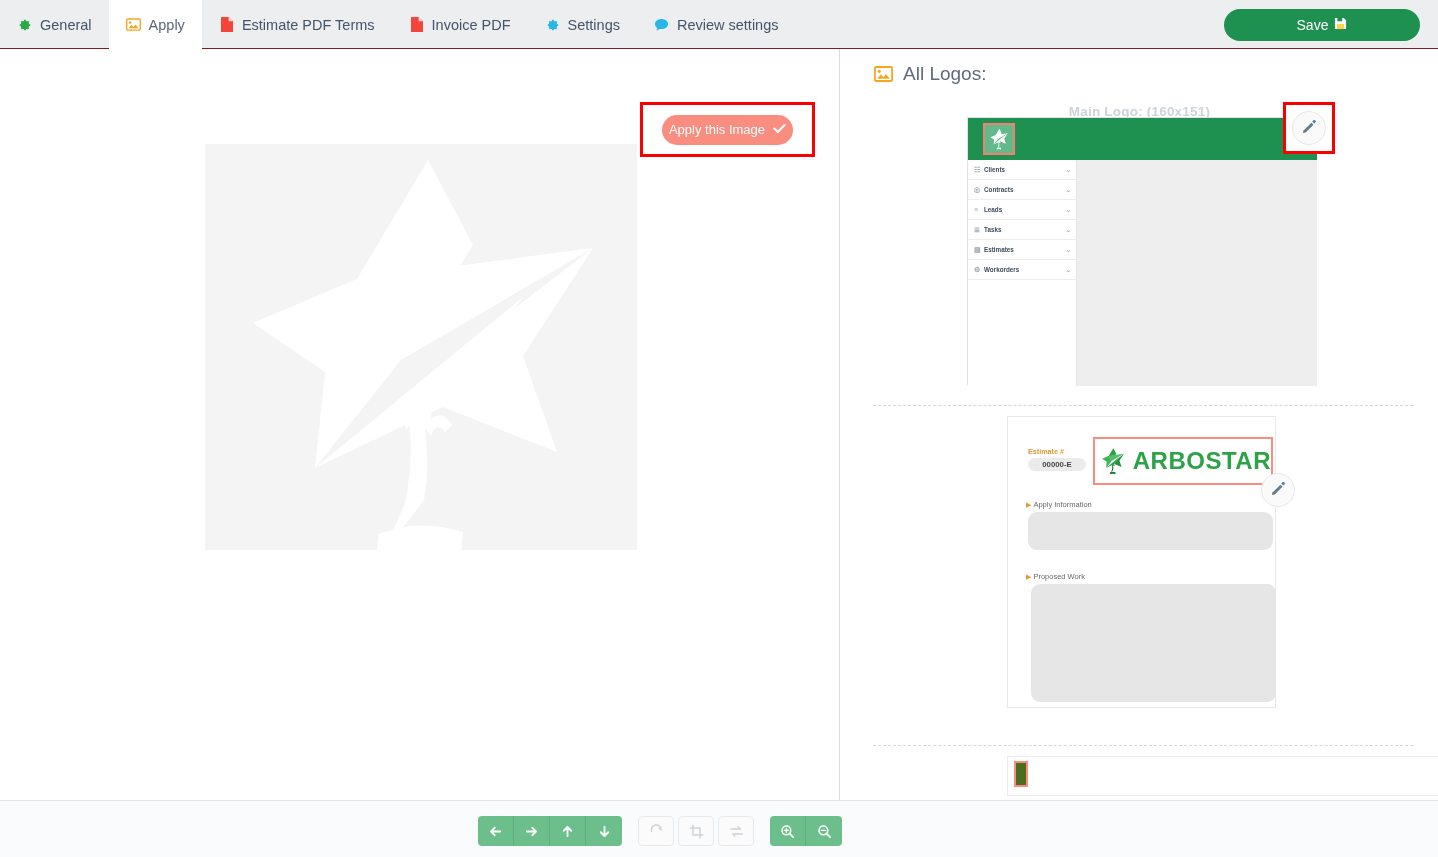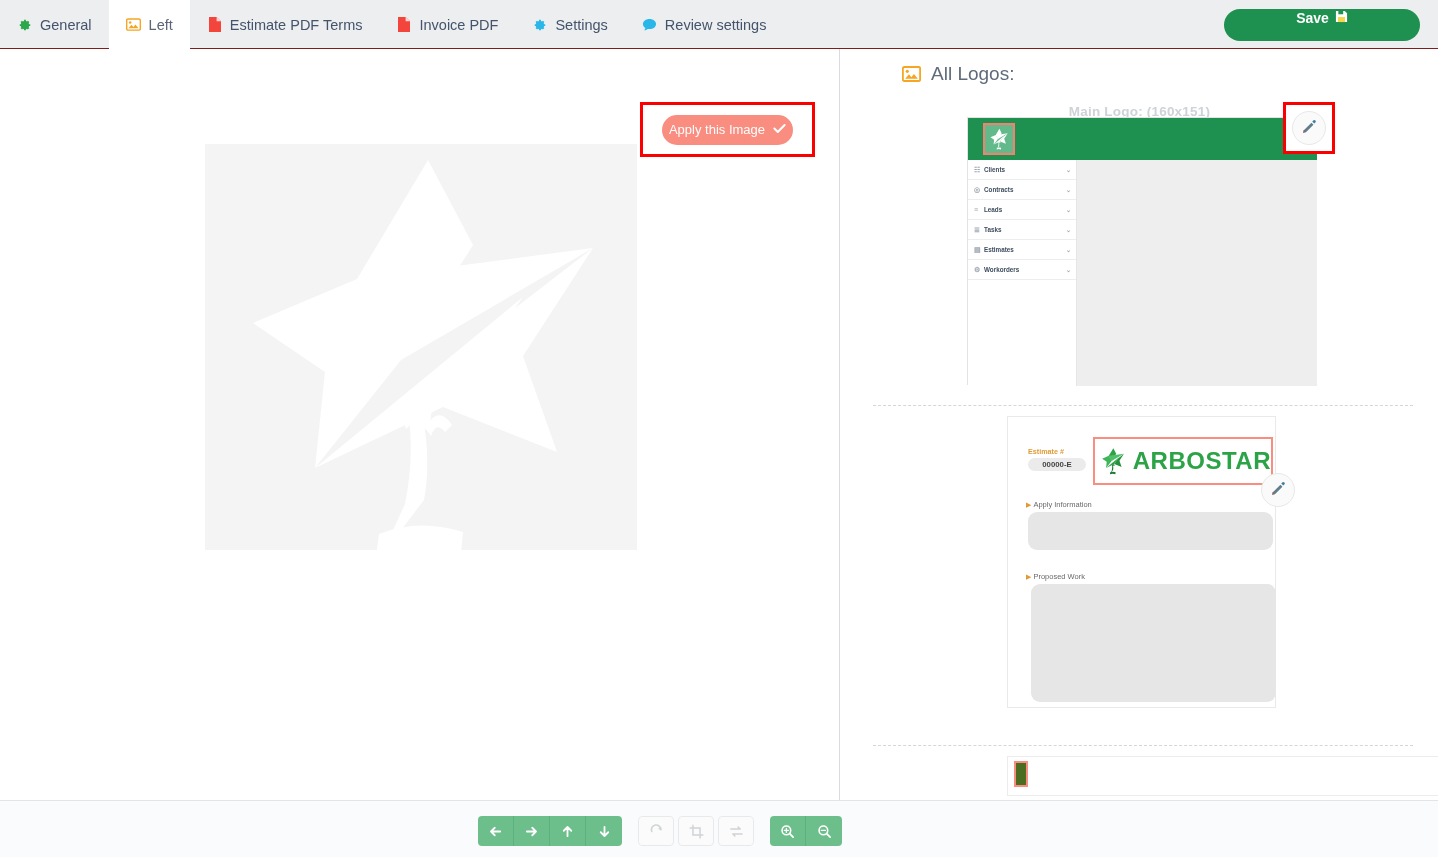--- a/index.html
+++ b/index.html
@@ -34,22 +34,22 @@
     color: #5a6577;
   }
   .tab-ico { display: inline-flex; align-items: center; justify-content: center; width: 16px; height: 16px; flex: none; }
 
   .save-btn {
     position: absolute; top: 9px; right: 18px;
     width: 196px; height: 32px;
     background: #1e9150;
     border-radius: 16px;
     color: #ffffff;
-    font-size: 14px; font-weight: bold;
-    display: flex; align-items: flex-start; justify-content: center; gap: 6px;
+    font-size: 14px; font-weight: normal;
+    display: flex; align-items: center; justify-content: center; gap: 6px;
     cursor: pointer;
     border: none;
   }
 
   
   .left-panel {
     position: absolute; left: 0; top: 49px;
     width: 840px; height: 751px;
     background: #ffffff;
     border-right: 1px solid #d8dbdf;
@@ -85,21 +85,20 @@
     overflow: hidden;
   }
   .preview-stage svg { display: block; }
 
   
   .right-panel {
     position: absolute; left: 841px; top: 49px;
     width: 597px; height: 751px;
     background: #ffffff;
     overflow: hidden;
-    padding-left: 28px;
   }
   .logo-block { position: relative; }
   .block-title {
     text-align: center;
     font-size: 13.5px; font-weight: bold;
     color: #ced3d8;
     letter-spacing: .2px;
   }
   .pencil-btn {
     position: absolute;
@@ -252,21 +251,21 @@
     </div>
 
     <div class="tab active">
       <span class="tab-ico">
         <svg width="15" height="13" viewBox="0 0 18 15">
             <rect x="0.8" y="0.8" width="16.4" height="13.4" rx="1.6" fill="none" stroke="#f5a623" stroke-width="1.7"></rect>
             <circle cx="5" cy="5" r="1.5" fill="#f5a623"></circle>
             <path fill="#f5a623" d="M3 12l3.6-4.2 2.3 2.7 2.4-2.9L15 12z"></path>
           </svg>
       </span>
-      <span>Left</span>
+      <span>Apply</span>
     </div>
 
     <div class="tab">
       <span class="tab-ico">
         <svg width="12" height="15" viewBox="0 0 12 15">
             <path fill="#f4453c" d="M0 0h7.6L12 4.3V15H0z"></path>
             <path fill="#ffd7d4" d="M7.6 0L12 4.3H7.6z"></path>
           </svg>
       </span>
       <span>Estimate PDF Terms</span>

